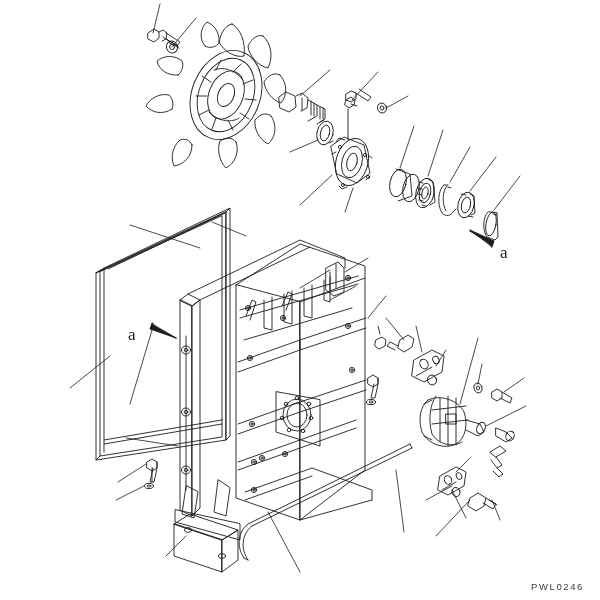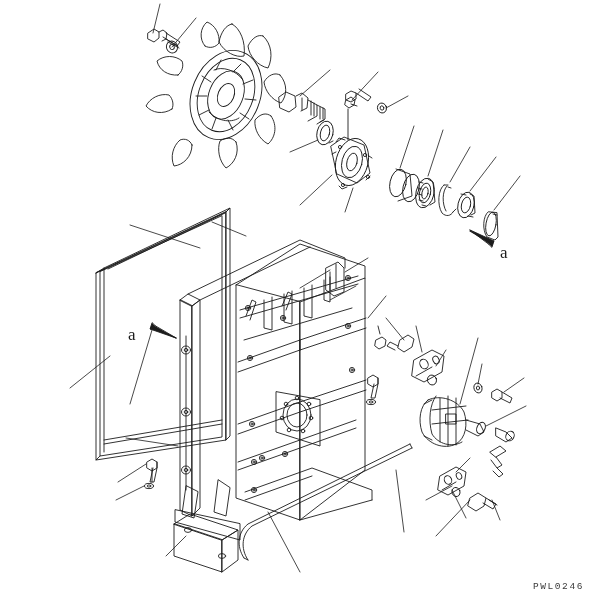--- a/index.html
+++ b/index.html
@@ -3,21 +3,21 @@
 <meta charset="utf-8">
 <title>Parts Diagram</title>
 <style>
   html,body{margin:0;padding:0;background:#ffffff;}
   body{width:600px;height:600px;overflow:hidden;
        font-family:"Liberation Sans", sans-serif;}
   #sheet{position:relative;width:600px;height:600px;background:#fff;}
   #art{position:absolute;left:0;top:0;width:600px;height:600px;}
   .cap{position:absolute;color:#2b2b2b;}
   #partno{right:16px;bottom:8px;font-size:9.5px;letter-spacing:1.6px;
-          color:#3a3a3a;font-family:Liberation Mono, monospace;}
+          color:#3a3a3a;font-family:Liberation Sans, sans-serif;}
   .mk{font-family:"Liberation Serif", serif;font-size:17px;color:#1c1c1c;}
 </style>
 </head>
 <body>
 
 <div id="sheet">
 
   <svg id="art" viewBox="0 0 600 600" xmlns="http://www.w3.org/2000/svg">
     <g fill="none" stroke="#1c1c1c" stroke-width="0.9" stroke-linejoin="round" stroke-linecap="round">
 

